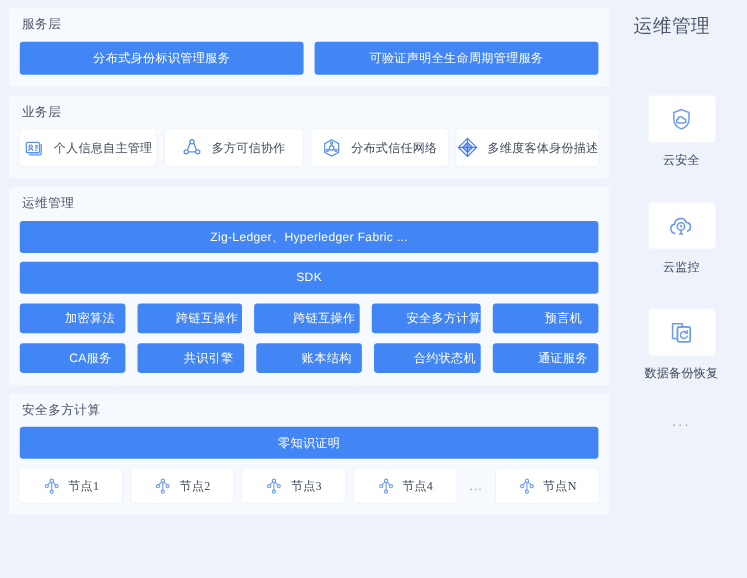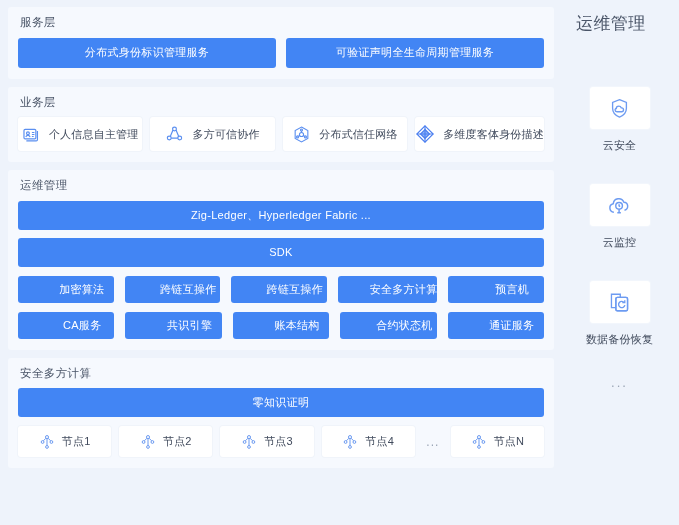--- a/index.html
+++ b/index.html
@@ -108,20 +108,21 @@
     flex: 1 1 0;
     height: 27px;
     padding-left: 32px;
   }
   
   .node-row {
     display: flex;
     align-items: center;
     gap: 8px;
     margin-top: 9px;
+    font-family: Liberation Serif, serif;
   }
   .node-tile {
     flex: 1 1 0;
     background: #ffffff;
     border-radius: 3px;
     height: 31px;
     display: flex;
     align-items: center;
     justify-content: center;
     gap: 7px;

